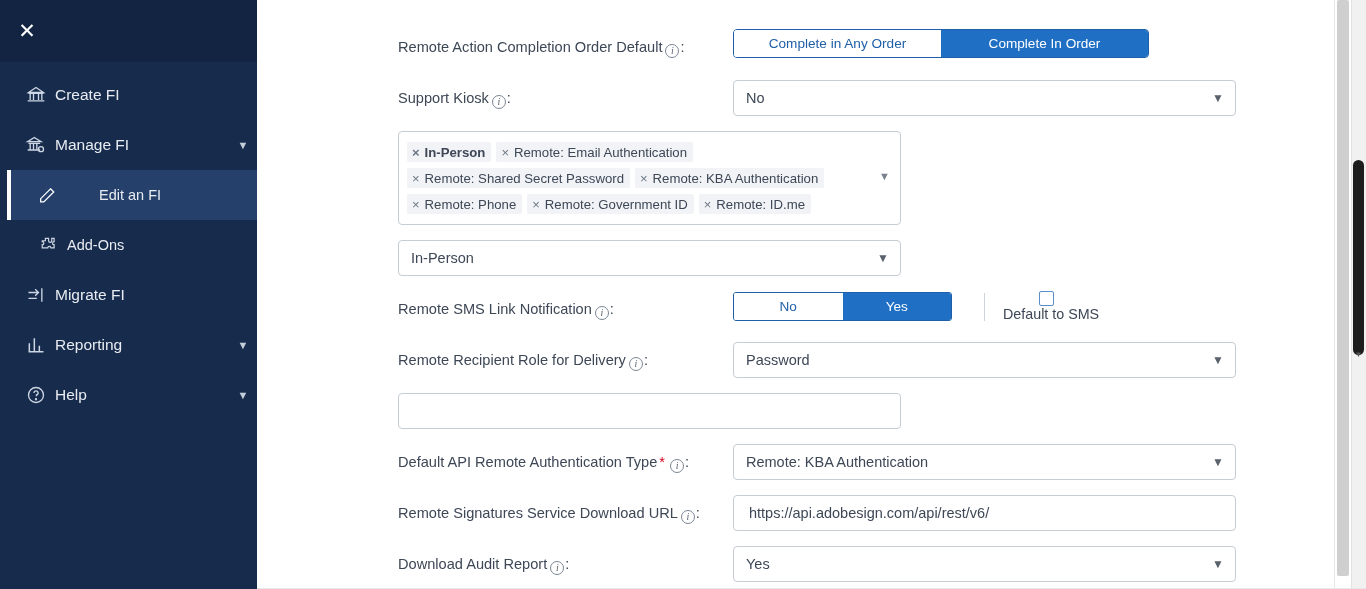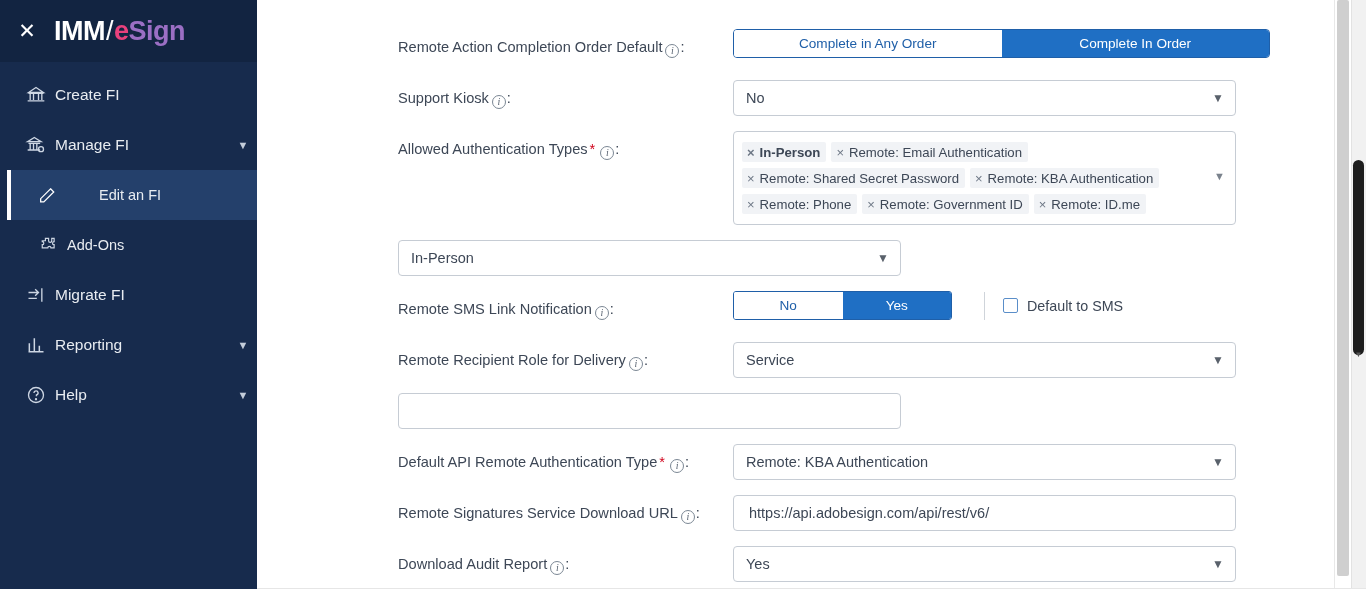--- a/index.html
+++ b/index.html
@@ -168,21 +168,21 @@
     position: absolute;
     right: 11px;
     color: #59616b;
     font-size: 12px;
     line-height: 1;
   }
   .textinput { color: #3d4756; padding-left: 15px; }
 
   
   .toggle-wide {
-    width: 537px;
+    width: 416px;
     height: 29px;
     display: flex;
     border: 1px solid #1f5fa8;
     border-radius: 4px;
     overflow: hidden;
     font-size: 13.6px;
   }
   .toggle-wide > div {
     flex: 1;
     display: flex;
@@ -221,21 +221,21 @@
     color: #ffffff;
   }
 
   .sms-row { display: flex; align-items: center; width: 620px; }
   .divider-v {
     width: 1px;
     height: 28px;
     background: #cfd4da;
     margin: 0 18px 0 32px;
   }
-  .checkbox-wrap { display: flex; align-items: center; }
+  .checkbox-wrap { display: flex; align-items: center; flex-direction: column; }
   .checkbox {
     width: 15px; height: 15px;
     border: 1.5px solid #5a8ec9;
     border-radius: 2px;
     background: #fff;
     margin-right: 9px;
     cursor: pointer;
   }
   .checkbox-label {
     font-size: 14.3px;
@@ -333,26 +333,20 @@
   }
 </style>
 </head>
 <body>
 
 <div class="app">
 
   <div class="sidebar">
     <div class="sidebar-top">
       <div class="close-x">✕</div>
-      <div class="logo">
-        <span class="imm">IMM</span>
-          <span class="slash">/</span>
-          <span class="e">e</span>
-          <span class="sign">Sign</span>
-      </div>
     </div>
 
     <div class="nav">
 
       <div class="nav-item">
         <span class="nav-icon">
           <svg width="22" height="20" viewBox="0 0 24 24" fill="none" stroke="#cdd6e3" stroke-width="1.6">
             <path d="M3 10h18M5 10v8M9 10v8M15 10v8M19 10v8M2 19h20M12 3l9 6H3l9-6z"></path>
           </svg>
         </span>
@@ -449,23 +443,20 @@
         </div>
         <div class="field">
           <div class="select">
             <span>No</span>
             <span class="caret">▼</span>
           </div>
         </div>
       </div>
 
       <div class="row">
-        <div class="label">
-          <span>Allowed Authentication Types</span><span class="req">*</span><span class="info">i</span><span>:</span>
-        </div>
         <div class="field">
           <div class="multiselect">
             <span class="chip bold">
                 <span class="x">×</span>
                 <span>In-Person</span>
               </span>
             <span class="chip">
                 <span class="x">×</span>
                 <span>Remote: Email Authentication</span>
               </span>
@@ -521,21 +512,21 @@
           </div>
         </div>
       </div>
 
       <div class="row">
         <div class="label">
           <span>Remote Recipient Role for Delivery</span><span class="info">i</span><span>:</span>
         </div>
         <div class="field">
           <div class="select">
-            <span>Service</span>
+            <span>Password</span>
             <span class="caret">▼</span>
           </div>
         </div>
       </div>
 
       <div class="row">
         <div class="field">
           <div class="textinput">
             <span></span>
           </div>

